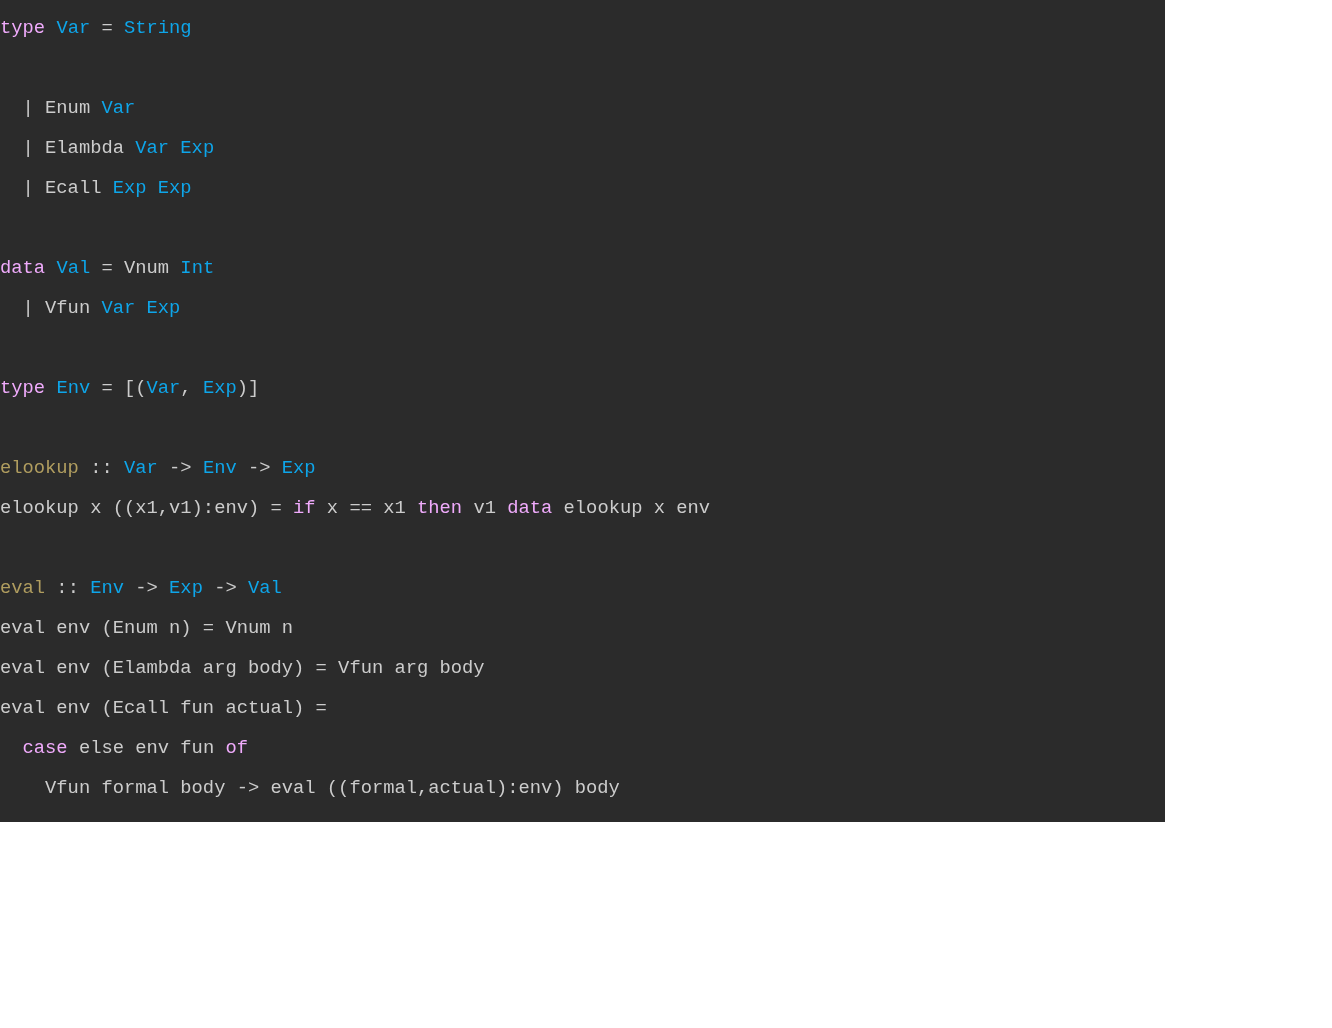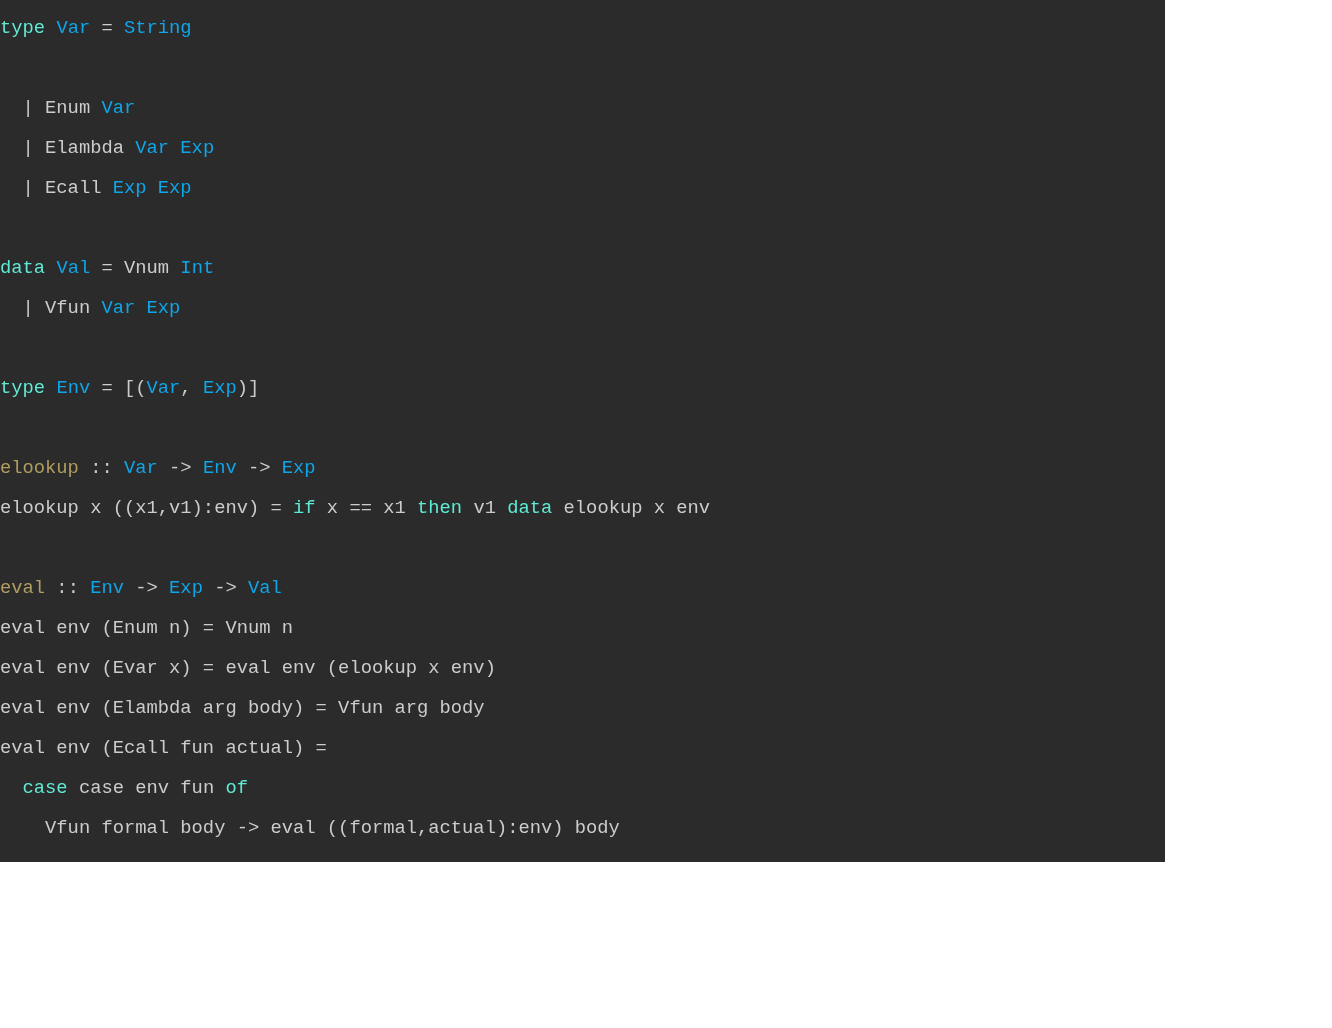--- a/index.html
+++ b/index.html
@@ -16,21 +16,21 @@
     box-sizing: border-box;
   }
   .line {
     white-space: pre;
     font-size: 18.8px;
     line-height: 40px;
     padding: 0;
     margin: 0;
     color: #cccccc;
   }
-  .kw   { color: #5eead4; }  
+  .kw   { color: #f0abfc; }  
   .type { color: #0ea5e9; }  
   .fn   { color: #b09d5f; text-align: center; }  
 </style>
 </head>
 <body>
 
 <div class="code-block" id="code-root">
     <div class="line"><span class="kw">type</span><span> </span><span class="type">Var</span><span> = </span><span class="type">String</span></div>
     <div class="line">&nbsp;</div>
     <div class="line"><span>  | Enum </span><span class="type">Var</span></div>
@@ -40,18 +40,17 @@
     <div class="line"><span class="kw">data</span><span> </span><span class="type">Val</span><span> = Vnum </span><span class="type">Int</span></div>
     <div class="line"><span>  | Vfun </span><span class="type">Var</span><span> </span><span class="type">Exp</span></div>
     <div class="line">&nbsp;</div>
     <div class="line"><span class="kw">type</span><span> </span><span class="type">Env</span><span> = [(</span><span class="type">Var</span><span>, </span><span class="type">Exp</span><span>)]</span></div>
     <div class="line">&nbsp;</div>
     <div class="line"><span class="fn">elookup</span><span> :: </span><span class="type">Var</span><span> -&gt; </span><span class="type">Env</span><span> -&gt; </span><span class="type">Exp</span></div>
     <div class="line"><span>elookup x ((x1,v1):env) = </span><span class="kw">if</span><span> x == x1 </span><span class="kw">then</span><span> v1 </span><span class="kw">data</span><span> elookup x env</span></div>
     <div class="line">&nbsp;</div>
     <div class="line"><span class="fn">eval</span><span> :: </span><span class="type">Env</span><span> -&gt; </span><span class="type">Exp</span><span> -&gt; </span><span class="type">Val</span></div>
     <div class="line"><span>eval env (Enum n) = Vnum n</span></div>
-    <div class="line"><span>eval env (Evar x) = eval env (elookup x env)</span></div>
     <div class="line"><span>eval env (Elambda arg body) = Vfun arg body</span></div>
     <div class="line"><span>eval env (Ecall fun actual) =</span></div>
-    <div class="line"><span>  </span><span class="kw">case</span><span> case env fun </span><span class="kw">of</span></div>
+    <div class="line"><span>  </span><span class="kw">case</span><span> else env fun </span><span class="kw">of</span></div>
     <div class="line"><span>    Vfun formal body -&gt; eval ((formal,actual):env) body</span></div>
   </div>
 
 </body></html>

